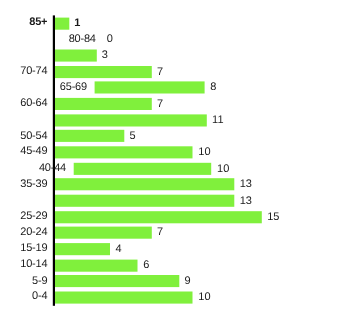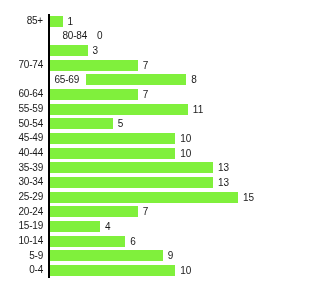--- a/index.html
+++ b/index.html
@@ -76,21 +76,21 @@
   }
 </style>
 </head>
 <body>
 
 <div id="chart-root">
 
   <div id="plot-area">
     <div id="axis-line"></div>
     <div id="bars-container">
-        <div class="bar-row" style="top: 0px; height: 14.6667px;">
+        <div class="bar-row" style="top: 0px; height: 14.6667px; font-weight: bold;">
           <div class="cat-label" style="line-height: 14.6667px;">85+</div>
           <div class="bar-wrap" style="height: 14.6667px;">
             <div class="bar" style="width: 12.5294px; background: rgb(128, 240, 60);"></div>
             <div class="val-label">1</div>
           </div>
         </div>
         <div class="bar-row" style="top: 14.6667px; height: 14.6667px; margin-left: 44px;">
           <div class="cat-label" style="line-height: 14.6667px;">80-84</div>
           <div class="bar-wrap" style="height: 14.6667px;">
             <div class="bar" style="width: 0px; background: rgb(128, 240, 60);"></div>
@@ -118,56 +118,54 @@
           </div>
         </div>
         <div class="bar-row" style="top: 73.3333px; height: 14.6667px;">
           <div class="cat-label" style="line-height: 14.6667px;">60-64</div>
           <div class="bar-wrap" style="height: 14.6667px;">
             <div class="bar" style="width: 87.7059px; background: rgb(128, 240, 60);"></div>
             <div class="val-label">7</div>
           </div>
         </div>
         <div class="bar-row" style="top: 88px; height: 14.6667px;">
-          <div class="cat-label" style="line-height: 14.6667px;">55-59</div>
           <div class="bar-wrap" style="height: 14.6667px;">
             <div class="bar" style="width: 137.824px; background: rgb(128, 240, 60);"></div>
             <div class="val-label">11</div>
           </div>
         </div>
         <div class="bar-row" style="top: 102.667px; height: 14.6667px;">
           <div class="cat-label" style="line-height: 14.6667px;">50-54</div>
           <div class="bar-wrap" style="height: 14.6667px;">
             <div class="bar" style="width: 62.6471px; background: rgb(128, 240, 60);"></div>
             <div class="val-label">5</div>
           </div>
         </div>
         <div class="bar-row" style="top: 117.333px; height: 14.6667px;">
           <div class="cat-label" style="line-height: 14.6667px;">45-49</div>
           <div class="bar-wrap" style="height: 14.6667px;">
             <div class="bar" style="width: 125.294px; background: rgb(128, 240, 60);"></div>
             <div class="val-label">10</div>
           </div>
         </div>
-        <div class="bar-row" style="top: 132px; height: 14.6667px;">
+        <div class="bar-row" style="top: 132px; height: 14.6667px; margin-left: 17px;">
           <div class="cat-label" style="line-height: 14.6667px;">40-44</div>
           <div class="bar-wrap" style="height: 14.6667px;">
             <div class="bar" style="width: 125.294px; background: rgb(128, 240, 60);"></div>
             <div class="val-label">10</div>
           </div>
         </div>
         <div class="bar-row" style="top: 146.667px; height: 14.6667px;">
           <div class="cat-label" style="line-height: 14.6667px;">35-39</div>
           <div class="bar-wrap" style="height: 14.6667px;">
             <div class="bar" style="width: 162.882px; background: rgb(128, 240, 60);"></div>
             <div class="val-label">13</div>
           </div>
         </div>
         <div class="bar-row" style="top: 161.333px; height: 14.6667px;">
-          <div class="cat-label" style="line-height: 14.6667px;">30-34</div>
           <div class="bar-wrap" style="height: 14.6667px;">
             <div class="bar" style="width: 162.882px; background: rgb(128, 240, 60);"></div>
             <div class="val-label">13</div>
           </div>
         </div>
         <div class="bar-row" style="top: 176px; height: 14.6667px;">
           <div class="cat-label" style="line-height: 14.6667px;">25-29</div>
           <div class="bar-wrap" style="height: 14.6667px;">
             <div class="bar" style="width: 187.941px; background: rgb(128, 240, 60);"></div>
             <div class="val-label">15</div>

